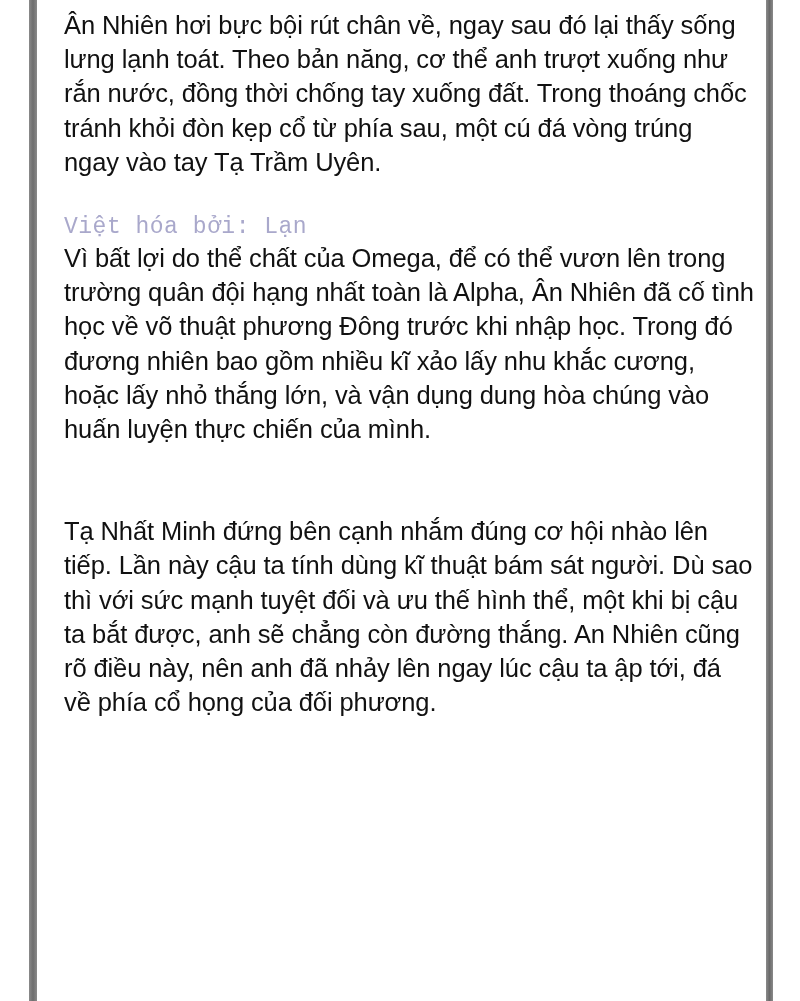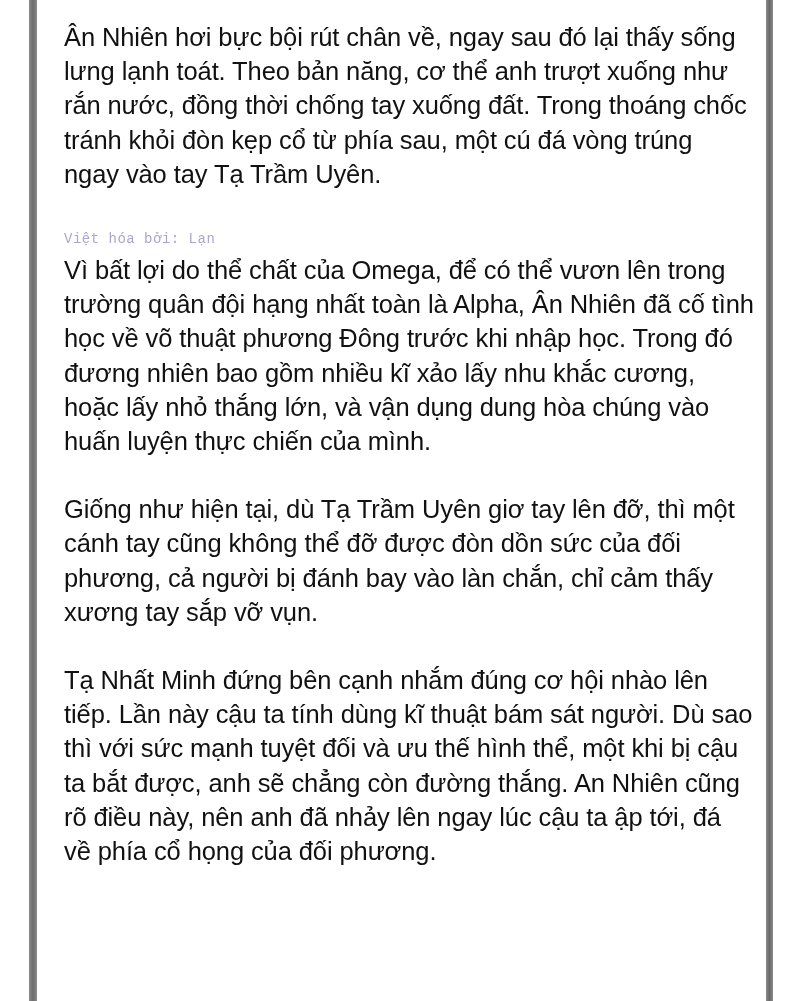--- a/index.html
+++ b/index.html
@@ -11,45 +11,44 @@
   }
   .border-left {
     position: absolute; left: 29px; top: 0; width: 8px; height: 1001px;
     background: linear-gradient(to right, #8a8a8a, #6e6e6e 50%, #8a8a8a);
   }
   .border-right {
     position: absolute; left: 766px; top: 0; width: 7px; height: 1001px;
     background: linear-gradient(to right, #8a8a8a, #6a6a6a 50%, #8a8a8a);
   }
   .content {
-    position: absolute; left: 64px; top: 20px; width: 690px;
+    position: absolute; left: 64px; top: 8px; width: 690px;
     color: #111111;
     font-size: 25.5px;
     line-height: 34.2px;
     letter-spacing: -0.1px;
   }
   .para { margin: 0; }
   .gap { height: 34px; }
   .credit {
     font-family: "Liberation Mono", "DejaVu Sans Mono", monospace;
-    font-size: 14px;
+    font-size: 23px;
     line-height: 24px;
     color: #a9a8cb;
     margin: 2px 0 2px 0;
     letter-spacing: 0.5px;
   }
 </style>
 </head>
 <body>
 
 <div class="border-left"></div>
 <div class="border-right"></div>
 
 <div class="content">
   <p class="para">Ân Nhiên hơi bực bội rút chân về, ngay sau đó lại thấy sống lưng lạnh toát. Theo bản năng, cơ thể anh trượt xuống như rắn nước, đồng thời chống tay xuống đất. Trong thoáng chốc tránh khỏi đòn kẹp cổ từ phía sau, một cú đá vòng trúng ngay vào tay Tạ Trầm Uyên.</p>
   <div class="gap"></div>
   <div class="credit">Việt hóa bởi: Lạn</div>
   <p class="para">Vì bất lợi do thể chất của Omega, để có thể vươn lên trong trường quân đội hạng nhất toàn là Alpha, Ân Nhiên đã cố tình học về võ thuật phương Đông trước khi nhập học. Trong đó đương nhiên bao gồm nhiều kĩ xảo lấy nhu khắc cương, hoặc lấy nhỏ thắng lớn, và vận dụng dung hòa chúng vào huấn luyện thực chiến của mình.</p>
   <div class="gap"></div>
-  <p class="para">Giống như hiện tại, dù Tạ Trầm Uyên giơ tay lên đỡ, thì một cánh tay cũng không thể đỡ được đòn dồn sức của đối phương, cả người bị đánh bay vào làn chắn, chỉ cảm thấy xương tay sắp vỡ vụn.</p>
   <div class="gap"></div>
   <p class="para">Tạ Nhất Minh đứng bên cạnh nhắm đúng cơ hội nhào lên tiếp. Lần này cậu ta tính dùng kĩ thuật bám sát người. Dù sao thì với sức mạnh tuyệt đối và ưu thế hình thể, một khi bị cậu ta bắt được, anh sẽ chẳng còn đường thắng. An Nhiên cũng rõ điều này, nên anh đã nhảy lên ngay lúc cậu ta ập tới, đá về phía cổ họng của đối phương.</p>
 </div>
 
 </body></html>

